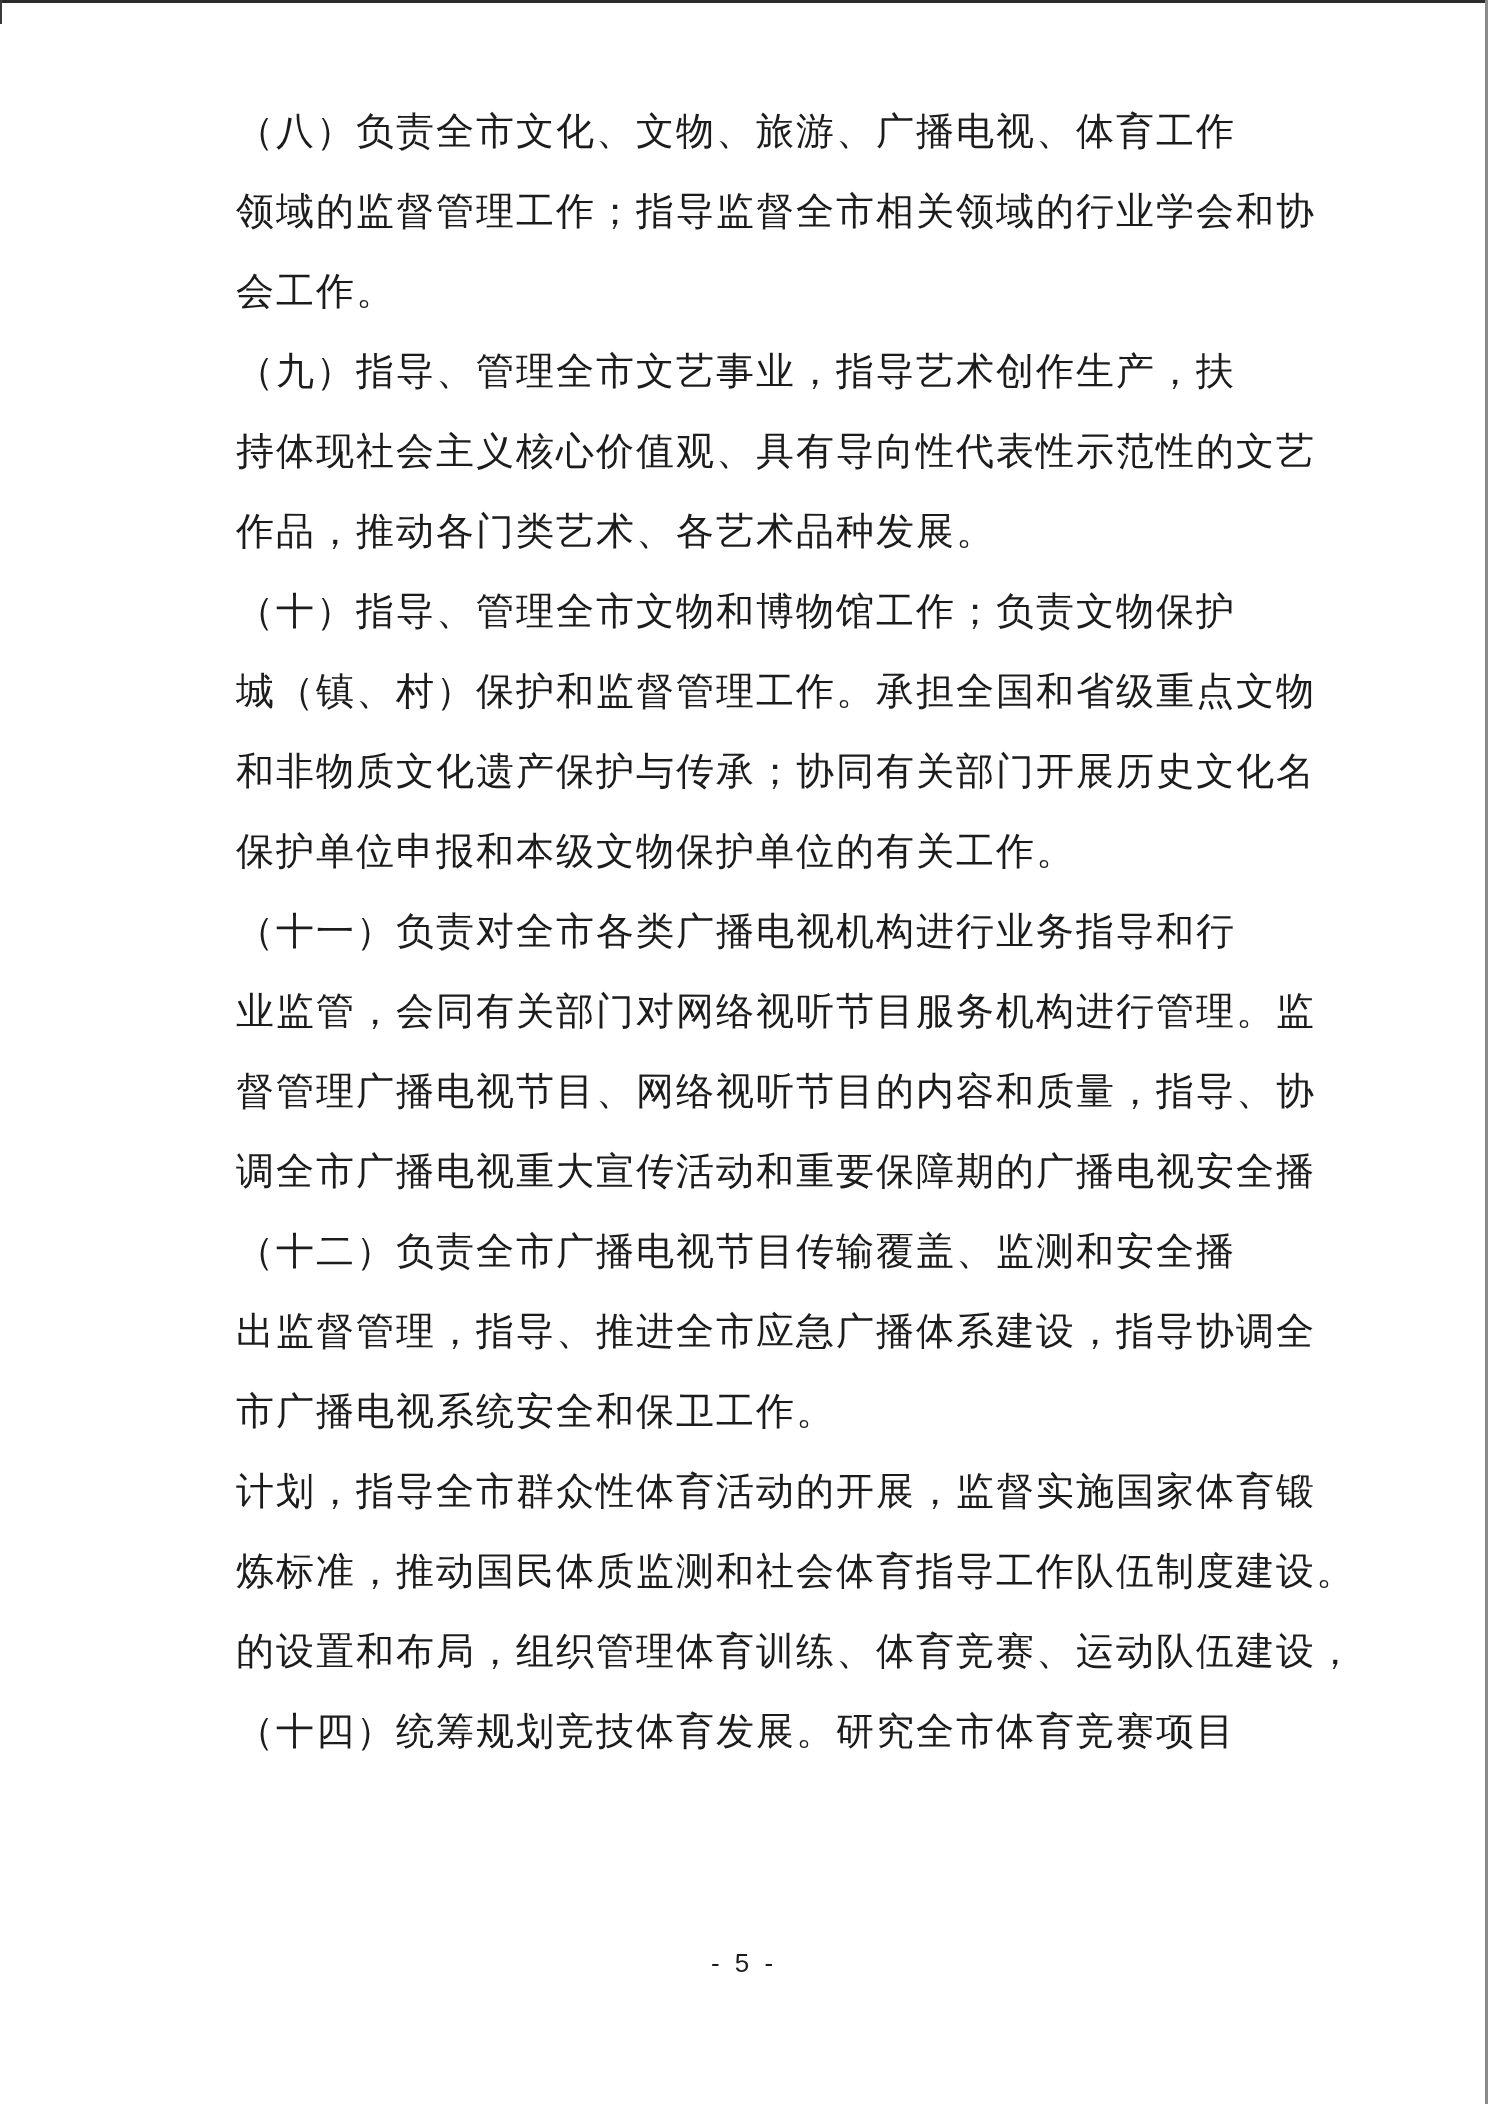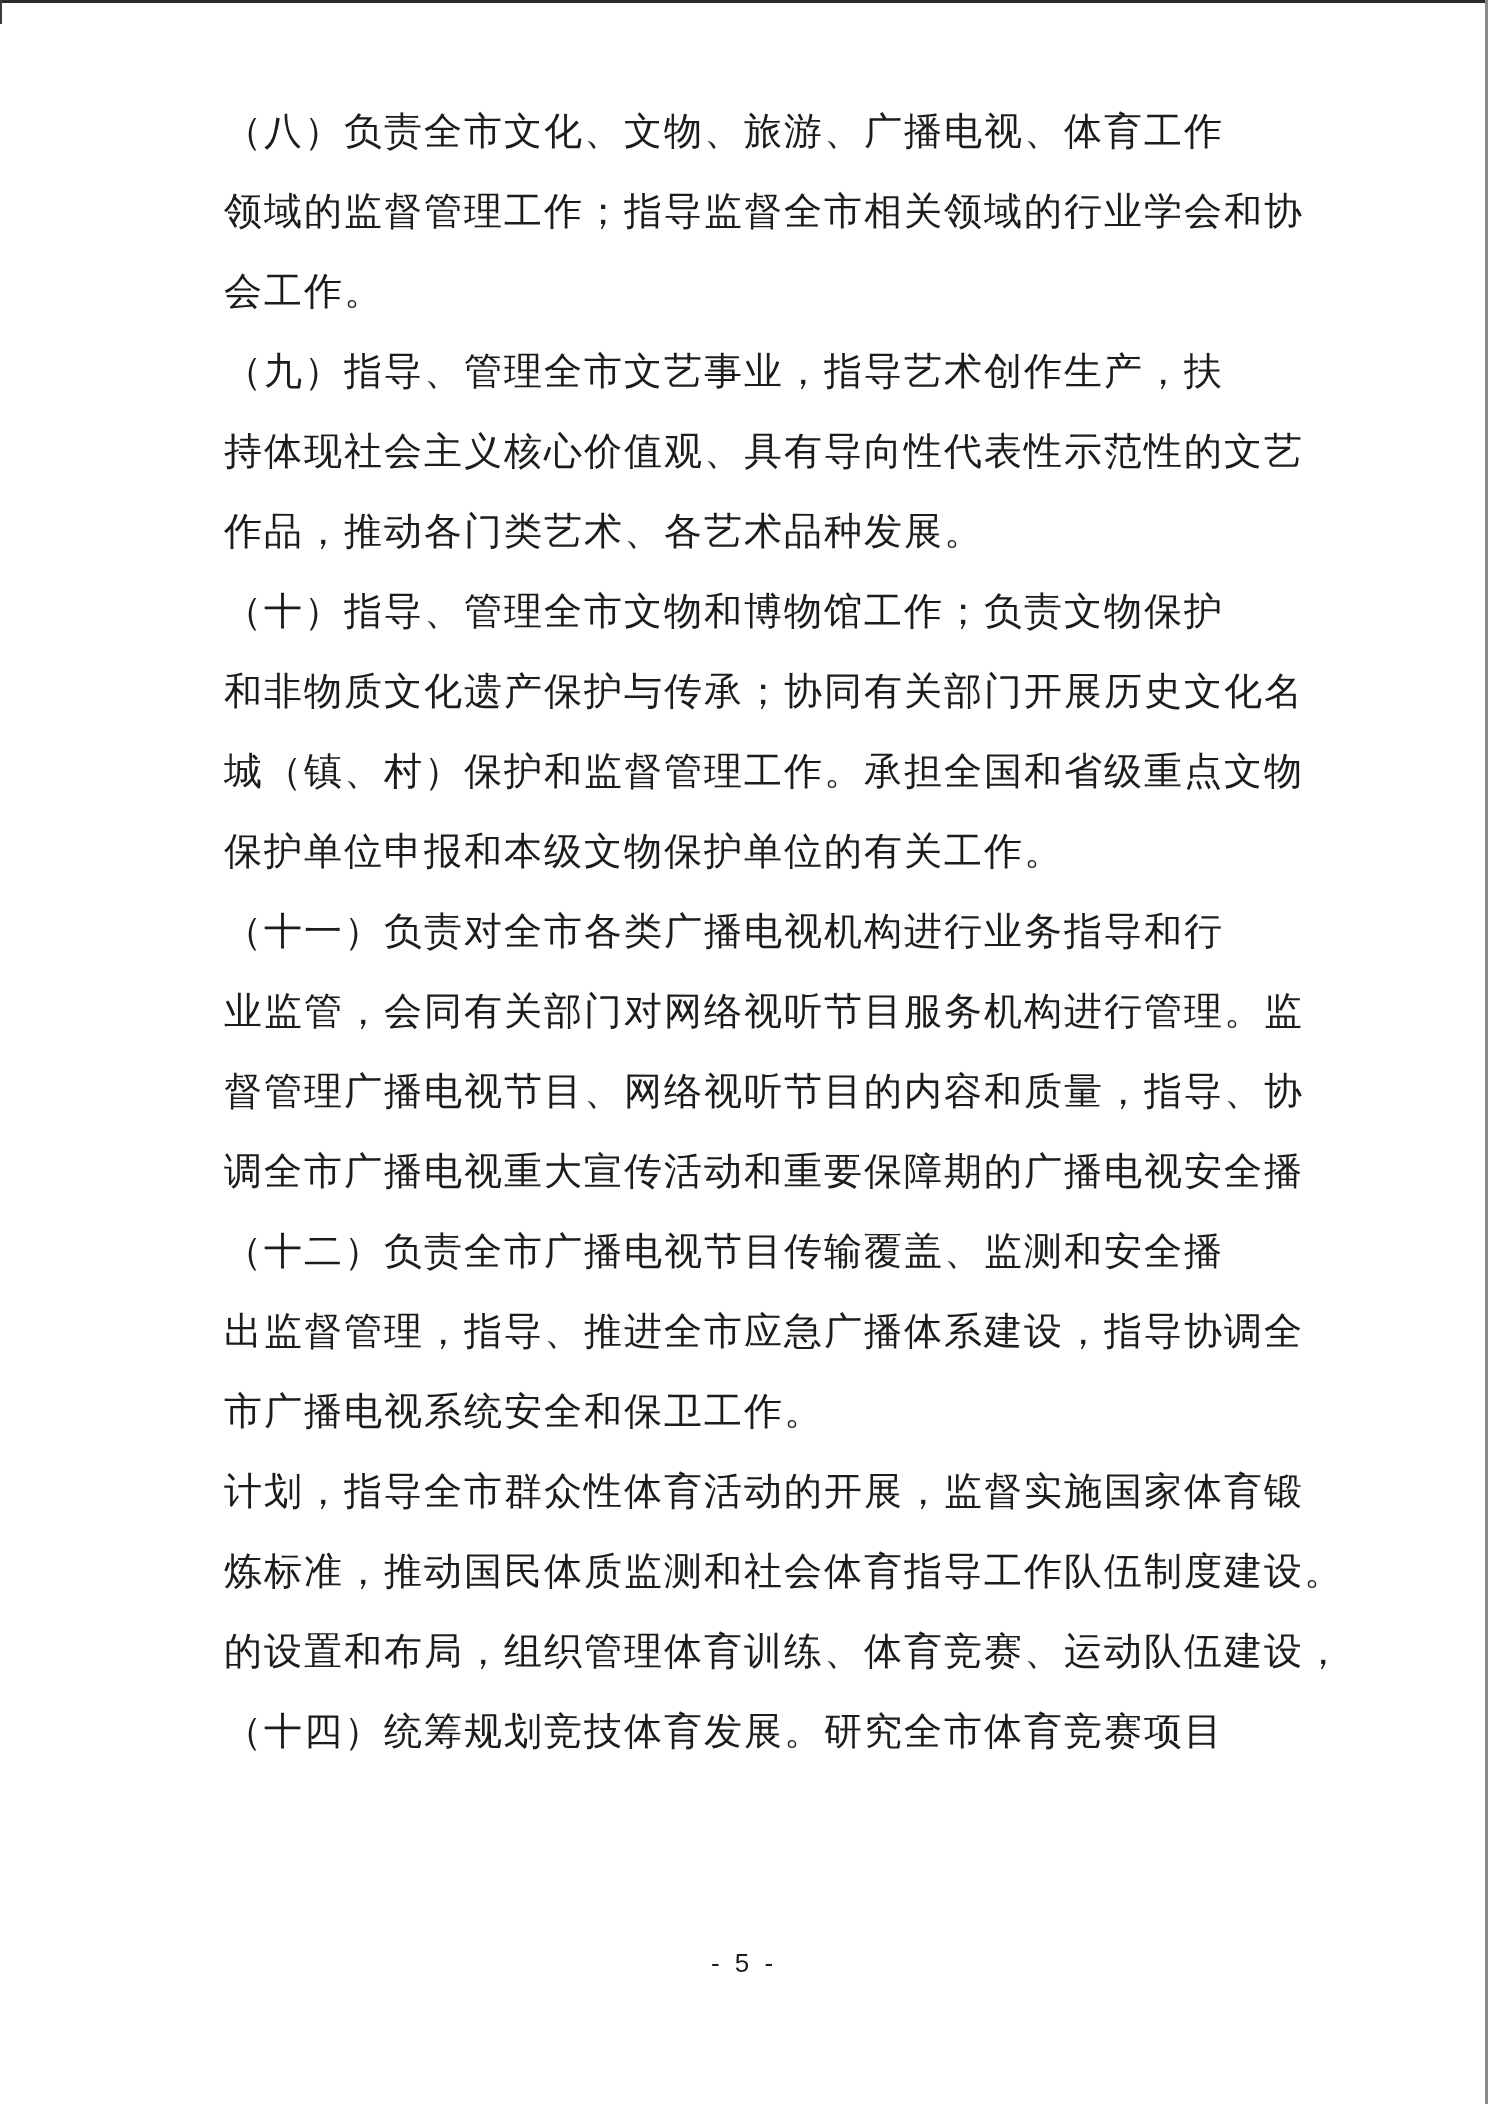--- a/index.html
+++ b/index.html
@@ -29,21 +29,21 @@
     background: #8a8a8a;
   }
   .edge-left-mark {
     position: absolute;
     left: 0; top: 0;
     width: 2px; height: 24px;
     background: #3a3a3a;
   }
   .text-block {
     position: absolute;
-    left: 224px;
+    left: 236px;
     top: 91px;
     width: 1110px;
   }
   .line {
     height: 80px;
     line-height: 80px;
     font-size: 38px;
     letter-spacing: 2px;
     color: #1c1c1c;
     white-space: nowrap;
@@ -71,22 +71,22 @@
   <div class="edge-left-mark"></div>
 
   <div class="text-block">
     <div class="line">（八）负责全市文化、文物、旅游、广播电视、体育工作</div>
     <div class="line">领域的监督管理工作；指导监督全市相关领域的行业学会和协</div>
     <div class="line">会工作。</div>
     <div class="line">（九）指导、管理全市文艺事业，指导艺术创作生产，扶</div>
     <div class="line">持体现社会主义核心价值观、具有导向性代表性示范性的文艺</div>
     <div class="line">作品，推动各门类艺术、各艺术品种发展。</div>
     <div class="line">（十）指导、管理全市文物和博物馆工作；负责文物保护</div>
+    <div class="line">城（镇、村）保护和监督管理工作。承担全国和省级重点文物</div>
     <div class="line">和非物质文化遗产保护与传承；协同有关部门开展历史文化名</div>
-    <div class="line">城（镇、村）保护和监督管理工作。承担全国和省级重点文物</div>
     <div class="line">保护单位申报和本级文物保护单位的有关工作。</div>
     <div class="line">（十一）负责对全市各类广播电视机构进行业务指导和行</div>
     <div class="line">业监管，会同有关部门对网络视听节目服务机构进行管理。监</div>
     <div class="line">督管理广播电视节目、网络视听节目的内容和质量，指导、协</div>
     <div class="line">调全市广播电视重大宣传活动和重要保障期的广播电视安全播</div>
     <div class="line">（十二）负责全市广播电视节目传输覆盖、监测和安全播</div>
     <div class="line">出监督管理，指导、推进全市应急广播体系建设，指导协调全</div>
     <div class="line">市广播电视系统安全和保卫工作。</div>
     <div class="line">计划，指导全市群众性体育活动的开展，监督实施国家体育锻</div>
     <div class="line">炼标准，推动国民体质监测和社会体育指导工作队伍制度建设。</div>

